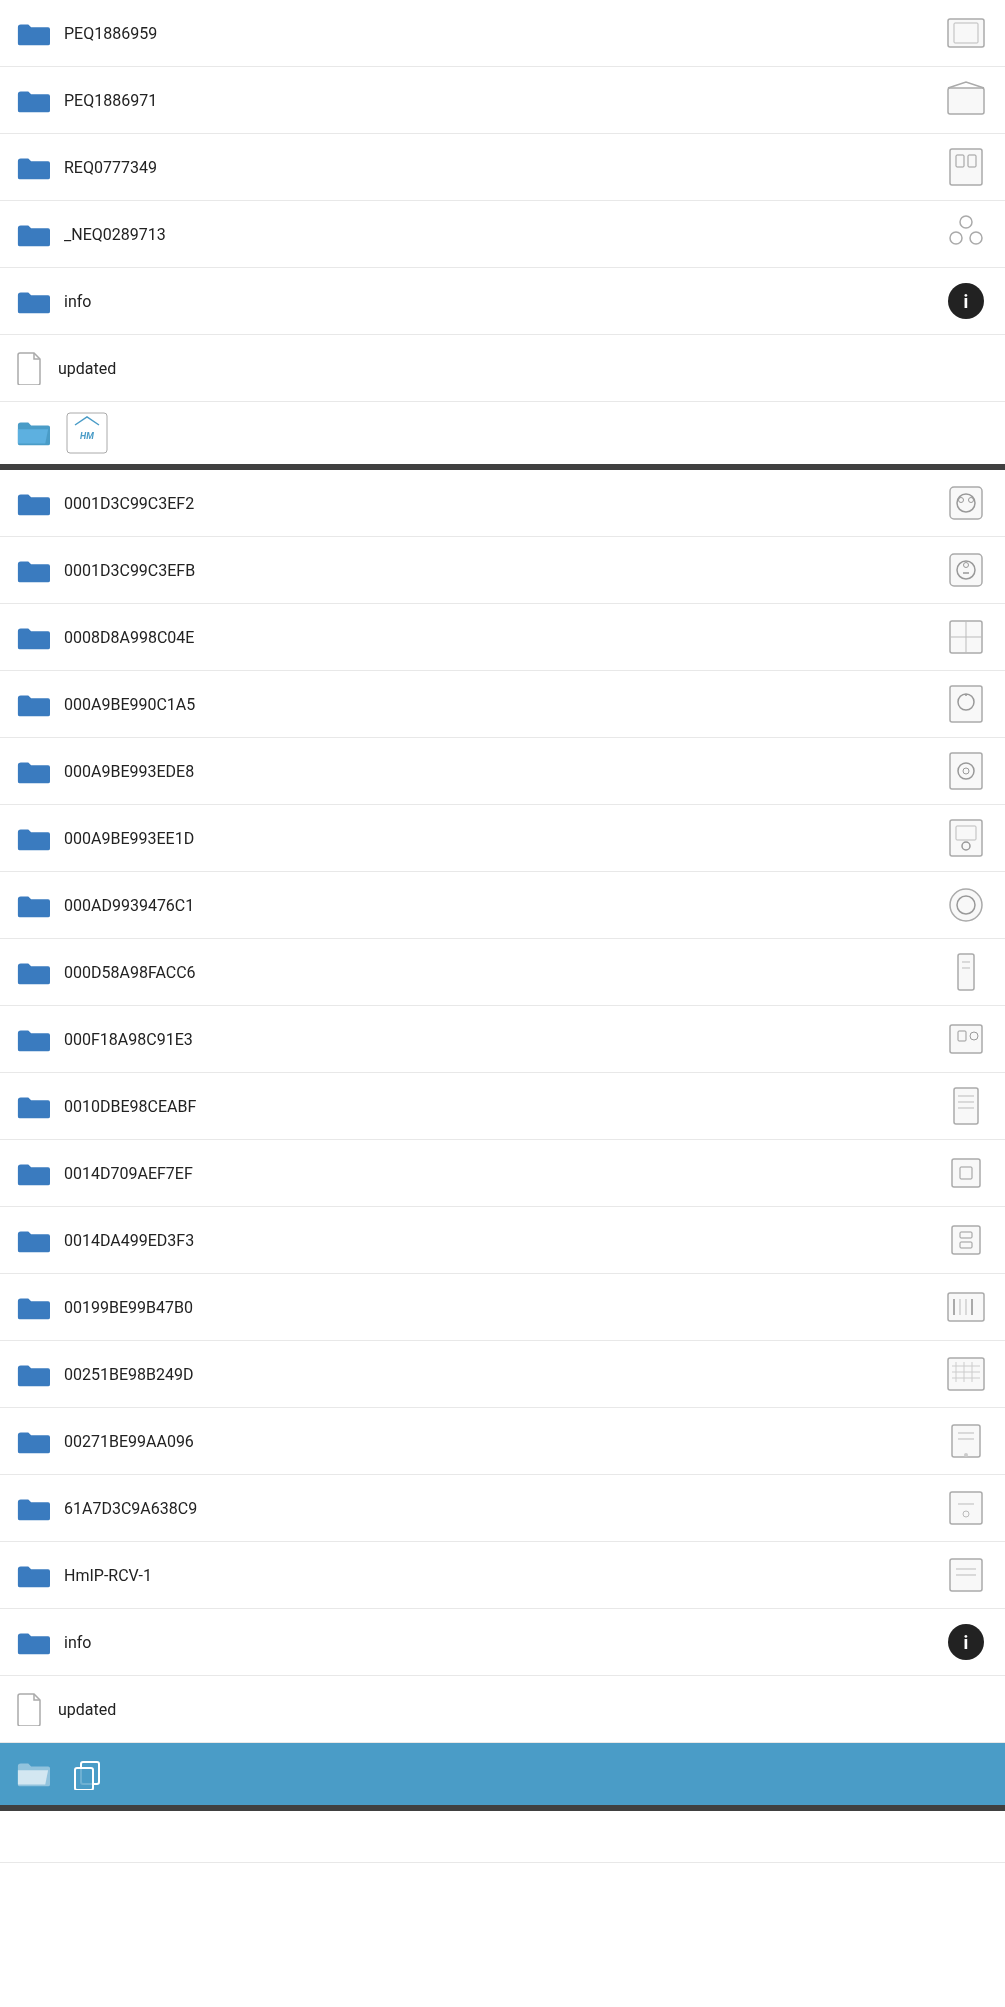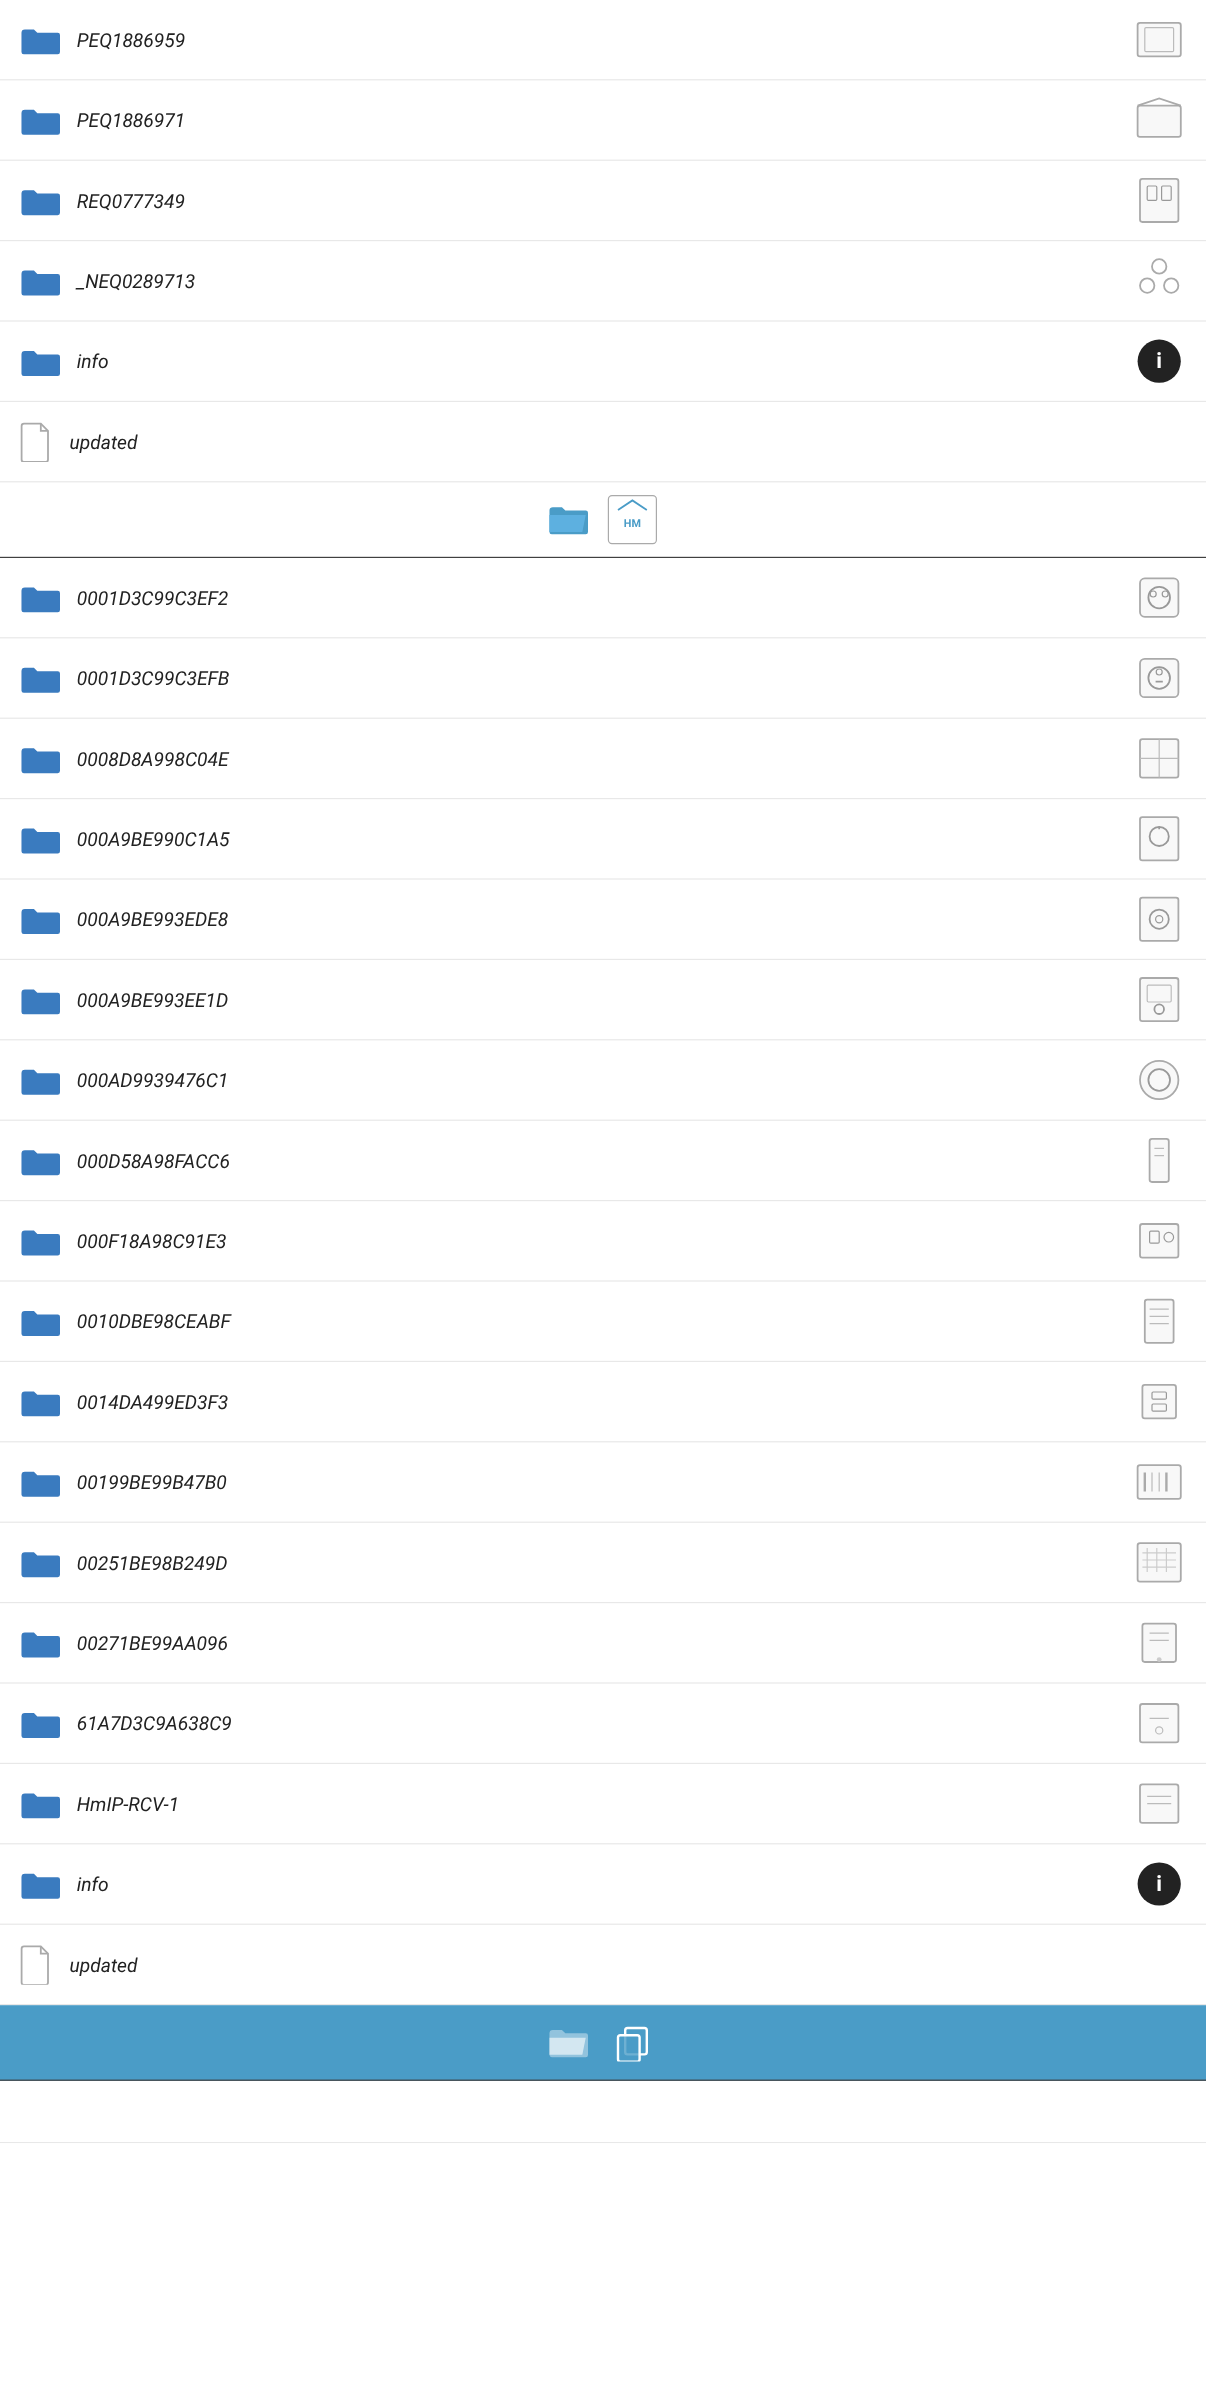--- a/index.html
+++ b/index.html
@@ -18,21 +18,20 @@
       align-items: center;
       justify-content: space-between;
       padding: 10px 16px;
       border-bottom: 1px solid #e8e8e8;
       min-height: 52px;
     }
     .list-item-left {
       display: flex;
       align-items: center;
       gap: 14px;
-      font-style: italic;
     }
     .folder-icon {
       width: 34px;
       height: 28px;
       flex-shrink: 0;
     }
     .file-icon {
       width: 28px;
       height: 34px;
       flex-shrink: 0;
@@ -58,24 +57,25 @@
       justify-content: center;
       color: #fff;
       font-weight: bold;
       font-size: 18px;
       flex-shrink: 0;
     }
     
     .section-header {
       display: flex;
       align-items: center;
-      justify-content: center;
+      justify-content: flex-start;
       padding: 8px 16px;
-      border-bottom: 1px solid #404040;
+      border-bottom: 6px solid #404040;
       min-height: 52px;
+      font-style: italic;
     }
     .section-header.active {
       background: #4a9cc7;
       color: #fff;
     }
     .section-header-left {
       display: flex;
       align-items: center;
       gap: 14px;
     }
@@ -333,20 +333,34 @@
     <path d="M2 8 Q2 5 5 5 H13 L16 8 H34 Q36 8 36 10 V25 Q36 27 34 27 H4 Q2 27 2 25 Z" fill="#3a7bbf" stroke="none"></path>
   </svg>
           <span class="item-label">0010DBE98CEABF</span>
         </div>
         <div class="item-thumbnail">
           <svg width="44" height="44" viewBox="0 0 44 44" fill="none">
             <rect x="10" y="4" width="24" height="36" rx="2" stroke="#aaa" stroke-width="1.5" fill="#f8f8f8"></rect>
             <line x1="14" y1="12" x2="30" y2="12" stroke="#bbb" stroke-width="1"></line>
             <line x1="14" y1="18" x2="30" y2="18" stroke="#bbb" stroke-width="1"></line>
             <line x1="14" y1="24" x2="30" y2="24" stroke="#bbb" stroke-width="1"></line>
+          </svg>
+        </div>
+      </div>
+      <div class="list-item">
+        <div class="list-item-left">
+          <svg class="folder-icon" viewBox="0 0 36 28" fill="none" xmlns="http://www.w3.org/2000/svg">
+    <path d="M2 8 Q2 5 5 5 H13 L16 8 H34 Q36 8 36 10 V25 Q36 27 34 27 H4 Q2 27 2 25 Z" fill="#3a7bbf" stroke="none"></path>
+  </svg>
+          <span class="item-label">0014D709AEF7EF</span>
+        </div>
+        <div class="item-thumbnail">
+          <svg width="44" height="44" viewBox="0 0 44 44" fill="none">
+            <rect x="8" y="8" width="28" height="28" rx="2" stroke="#aaa" stroke-width="1.5" fill="#f8f8f8"></rect>
+            <rect x="16" y="16" width="12" height="12" rx="1" stroke="#999" stroke-width="1" fill="none"></rect>
           </svg>
         </div>
       </div>
       <div class="list-item">
         <div class="list-item-left">
           <svg class="folder-icon" viewBox="0 0 36 28" fill="none" xmlns="http://www.w3.org/2000/svg">
     <path d="M2 8 Q2 5 5 5 H13 L16 8 H34 Q36 8 36 10 V25 Q36 27 34 27 H4 Q2 27 2 25 Z" fill="#3a7bbf" stroke="none"></path>
   </svg>
           <span class="item-label">0014DA499ED3F3</span>
         </div>

